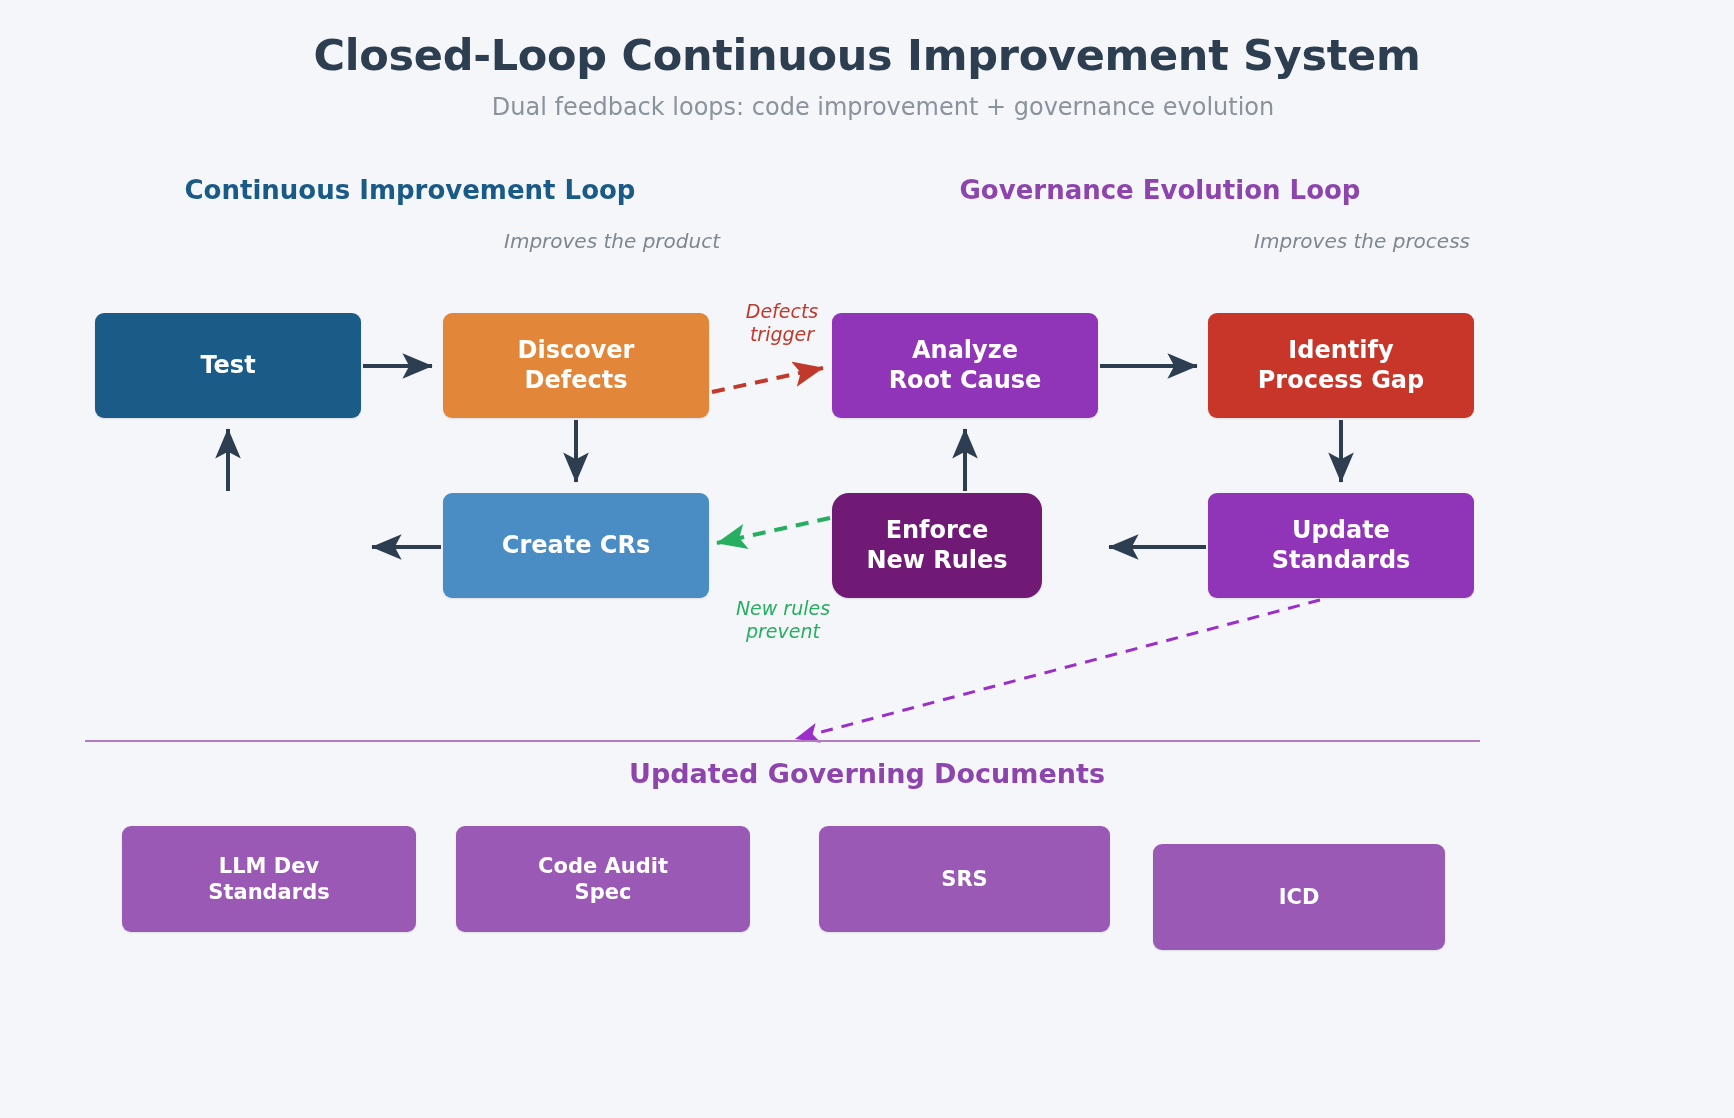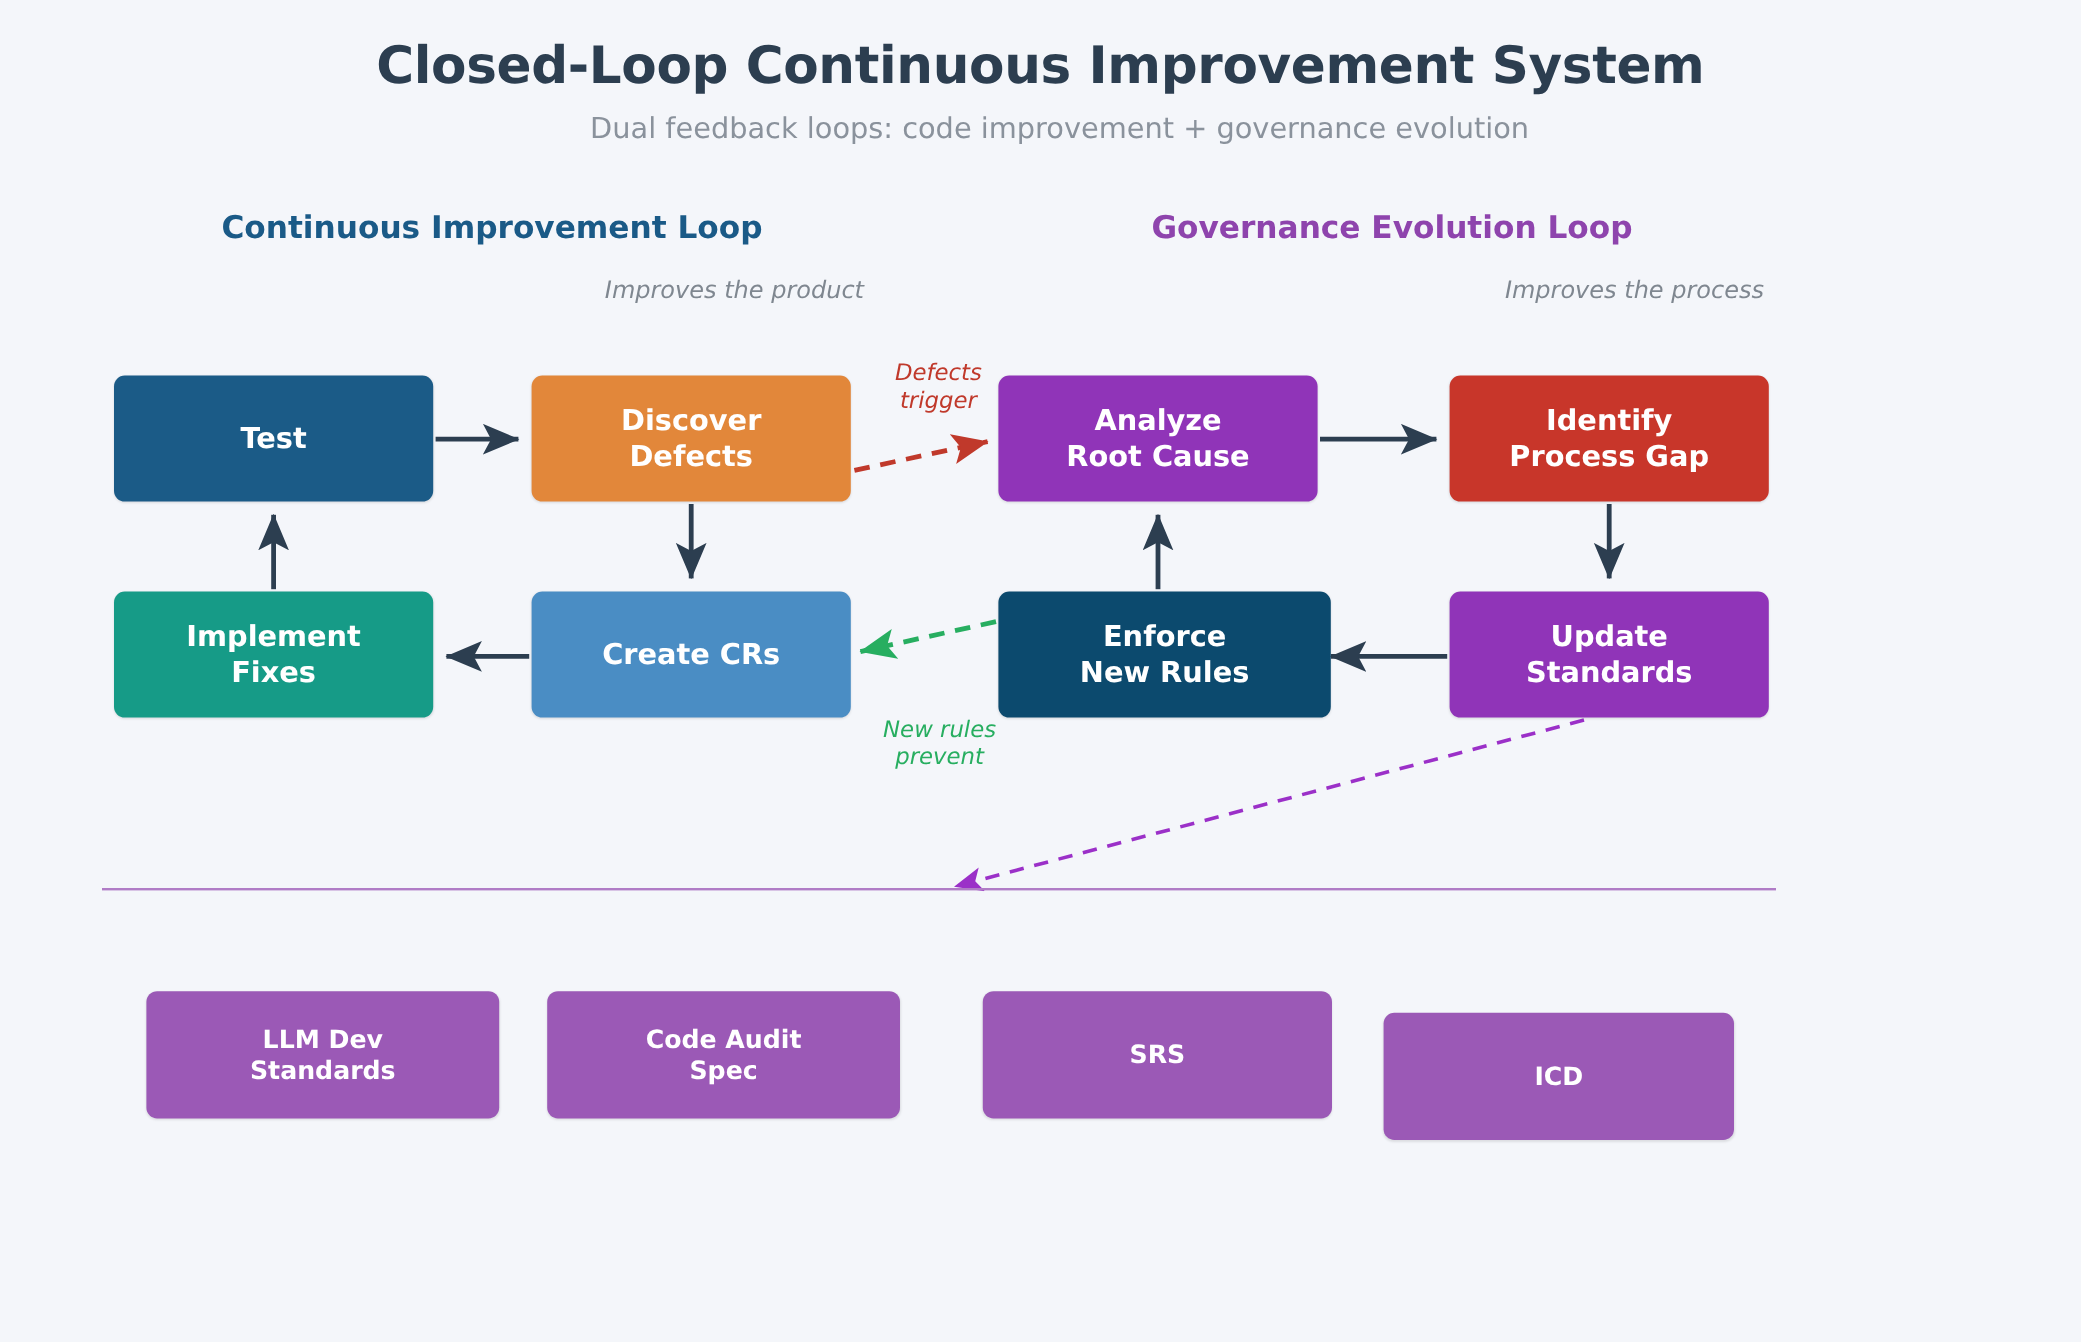--- a/index.html
+++ b/index.html
@@ -175,34 +175,33 @@
   </svg>
 
   <div class="node" style="left:95px;  top:313px; width:266px; height:105px; background:#1b5b87;">Test</div>
   <div class="node" style="left:443px; top:313px; width:266px; height:105px; background:#e2873a;">Discover
 Defects</div>
   <div class="node" style="left:832px; top:313px; width:266px; height:105px; background:#9034b8;">Analyze
 Root Cause</div>
   <div class="node" style="left:1208px; top:313px; width:266px; height:105px; background:#c8362a;">Identify
 Process Gap</div>
 
-  <div class="node" style="left:95px;  top:493px; width:266px; height:105px; background:#169b87;">Implement
-Fixes</div>
   <div class="node" style="left:443px; top:493px; width:266px; height:105px; background:#4a8dc4;">Create CRs</div>
-  <div class="node" style="left:832px; top:493px; width:277px; height:105px; background:#0c4a6e;">Enforce
+  <div class="node" style="left:832px; top:493px; width:210px; height:105px; background:#701a75;border-radius:17px;">Enforce
 New Rules</div>
   <div class="node" style="left:1208px; top:493px; width:266px; height:105px; background:#9034b8;">Update
 Standards</div>
 
   <div class="edge-label" id="label-defects-trigger">Defects
 trigger</div>
   <div class="edge-label" id="label-new-rules">New rules
 prevent</div>
 
   <div id="section-divider"></div>
+  <div id="docs-heading">Updated Governing Documents</div>
 
   <div class="doc-node" style="left:122px;  top:826px; width:294px; height:106px;text-align:center;">LLM Dev
 Standards</div>
   <div class="doc-node" style="left:456px;  top:826px; width:294px; height:106px;text-align:center;">Code Audit
 Spec</div>
   <div class="doc-node" style="left:819px;  top:826px; width:291px; height:106px;">SRS</div>
   <div class="doc-node" style="left:1153px; top:826px; width:292px; height:106px;margin-top:18px;">ICD</div>
 
 </div>
 

